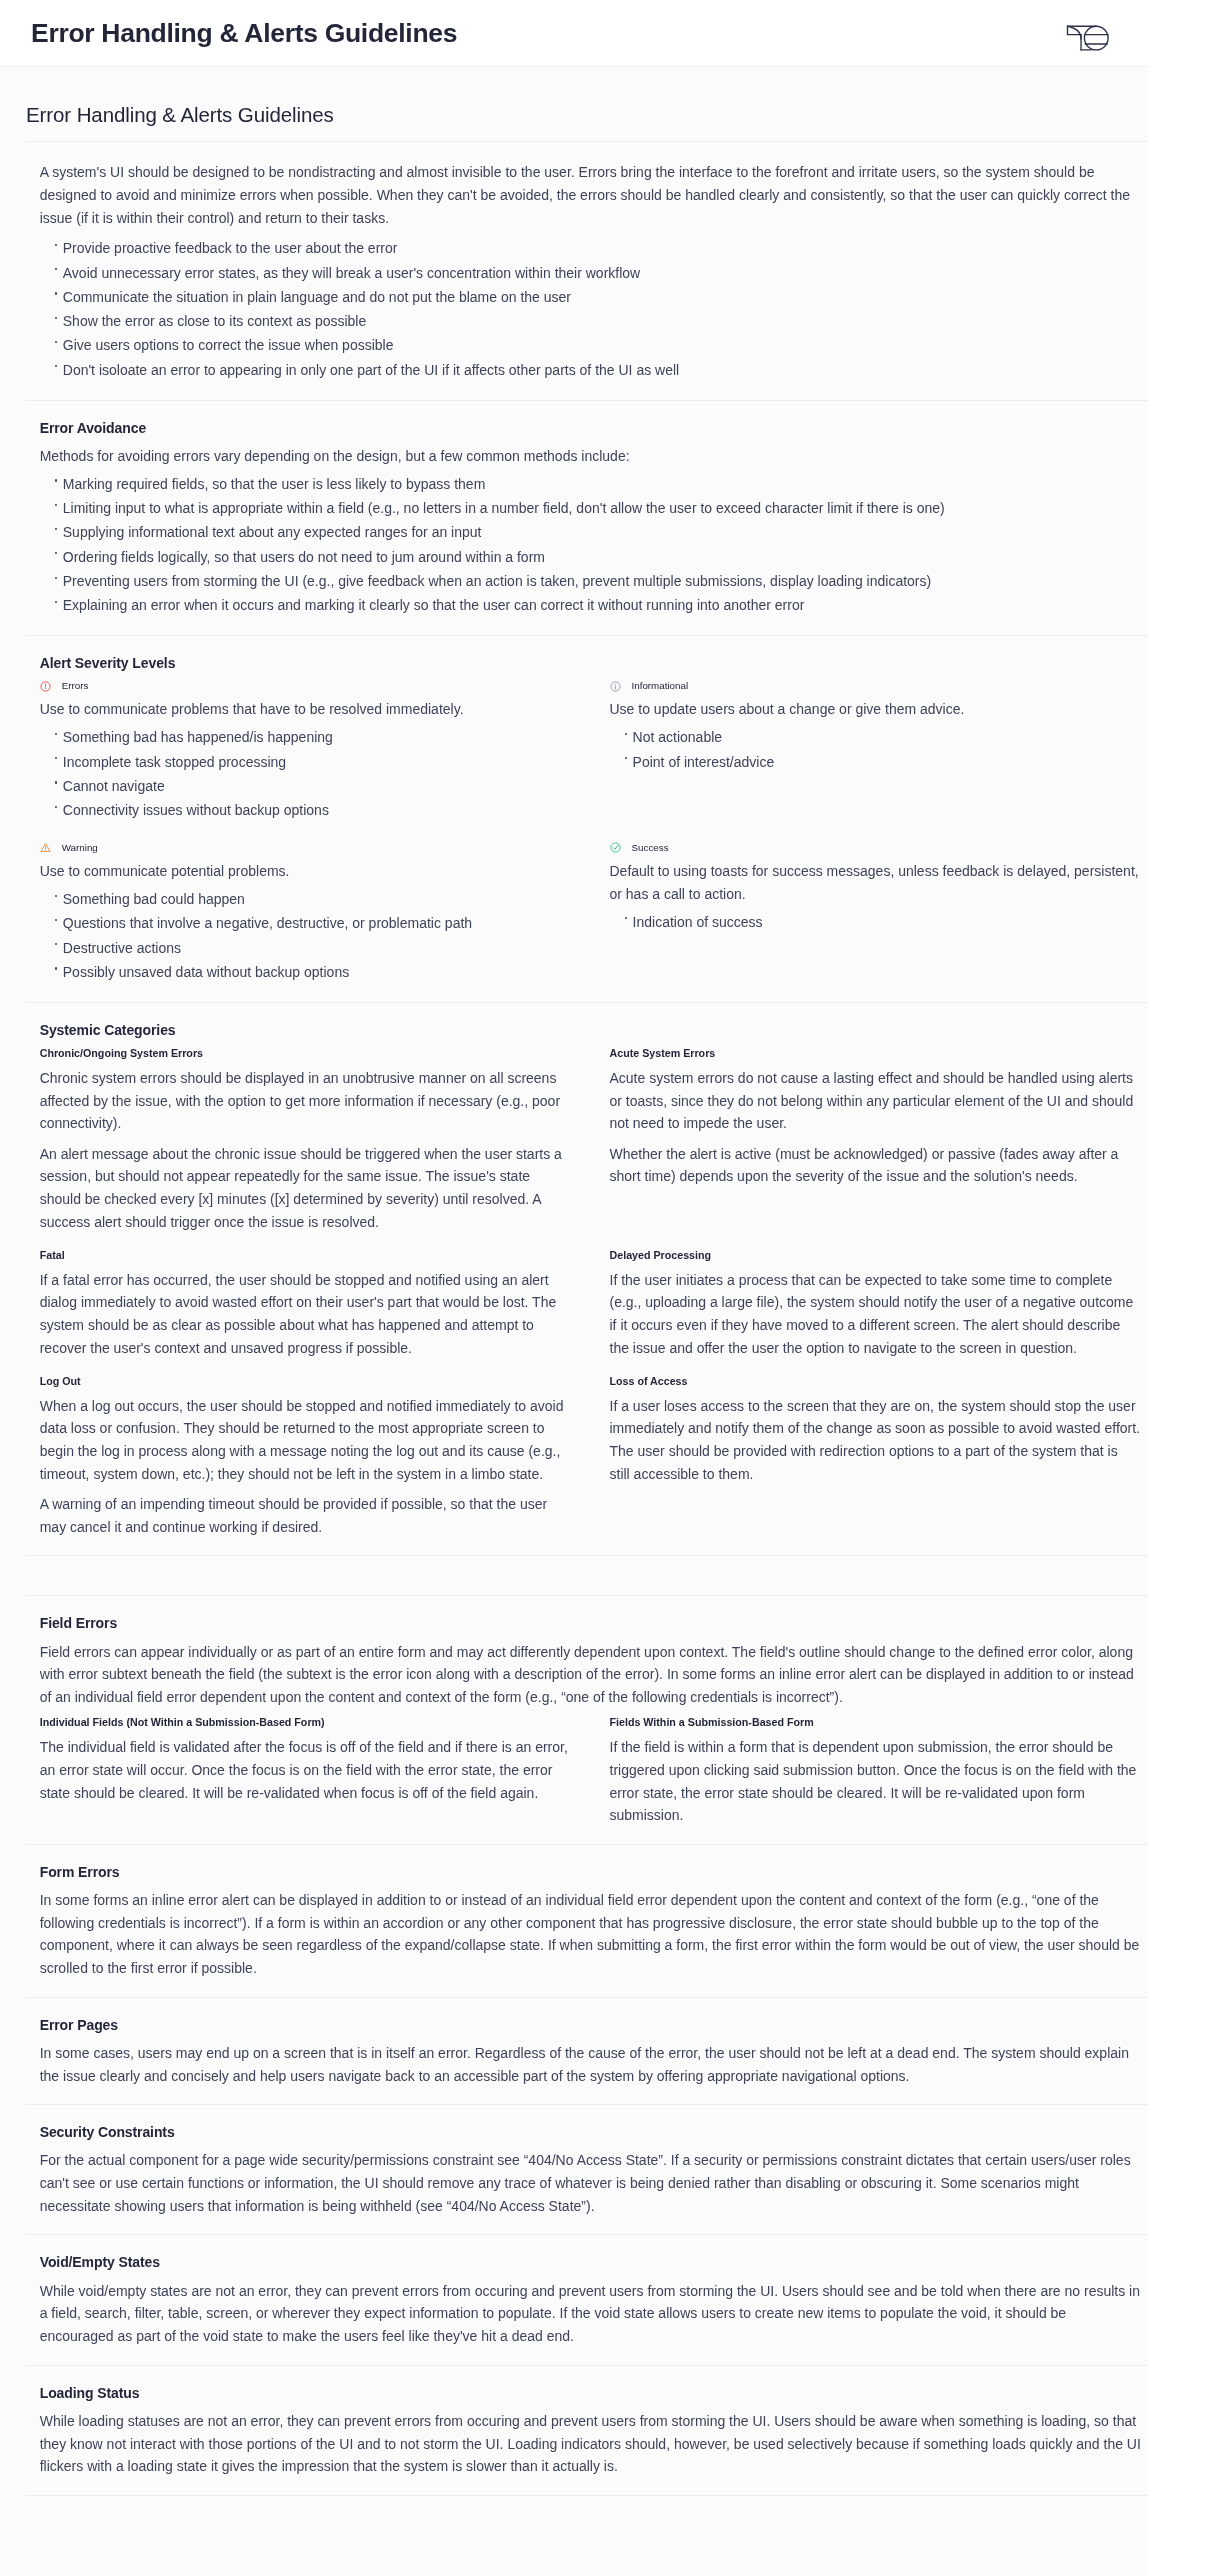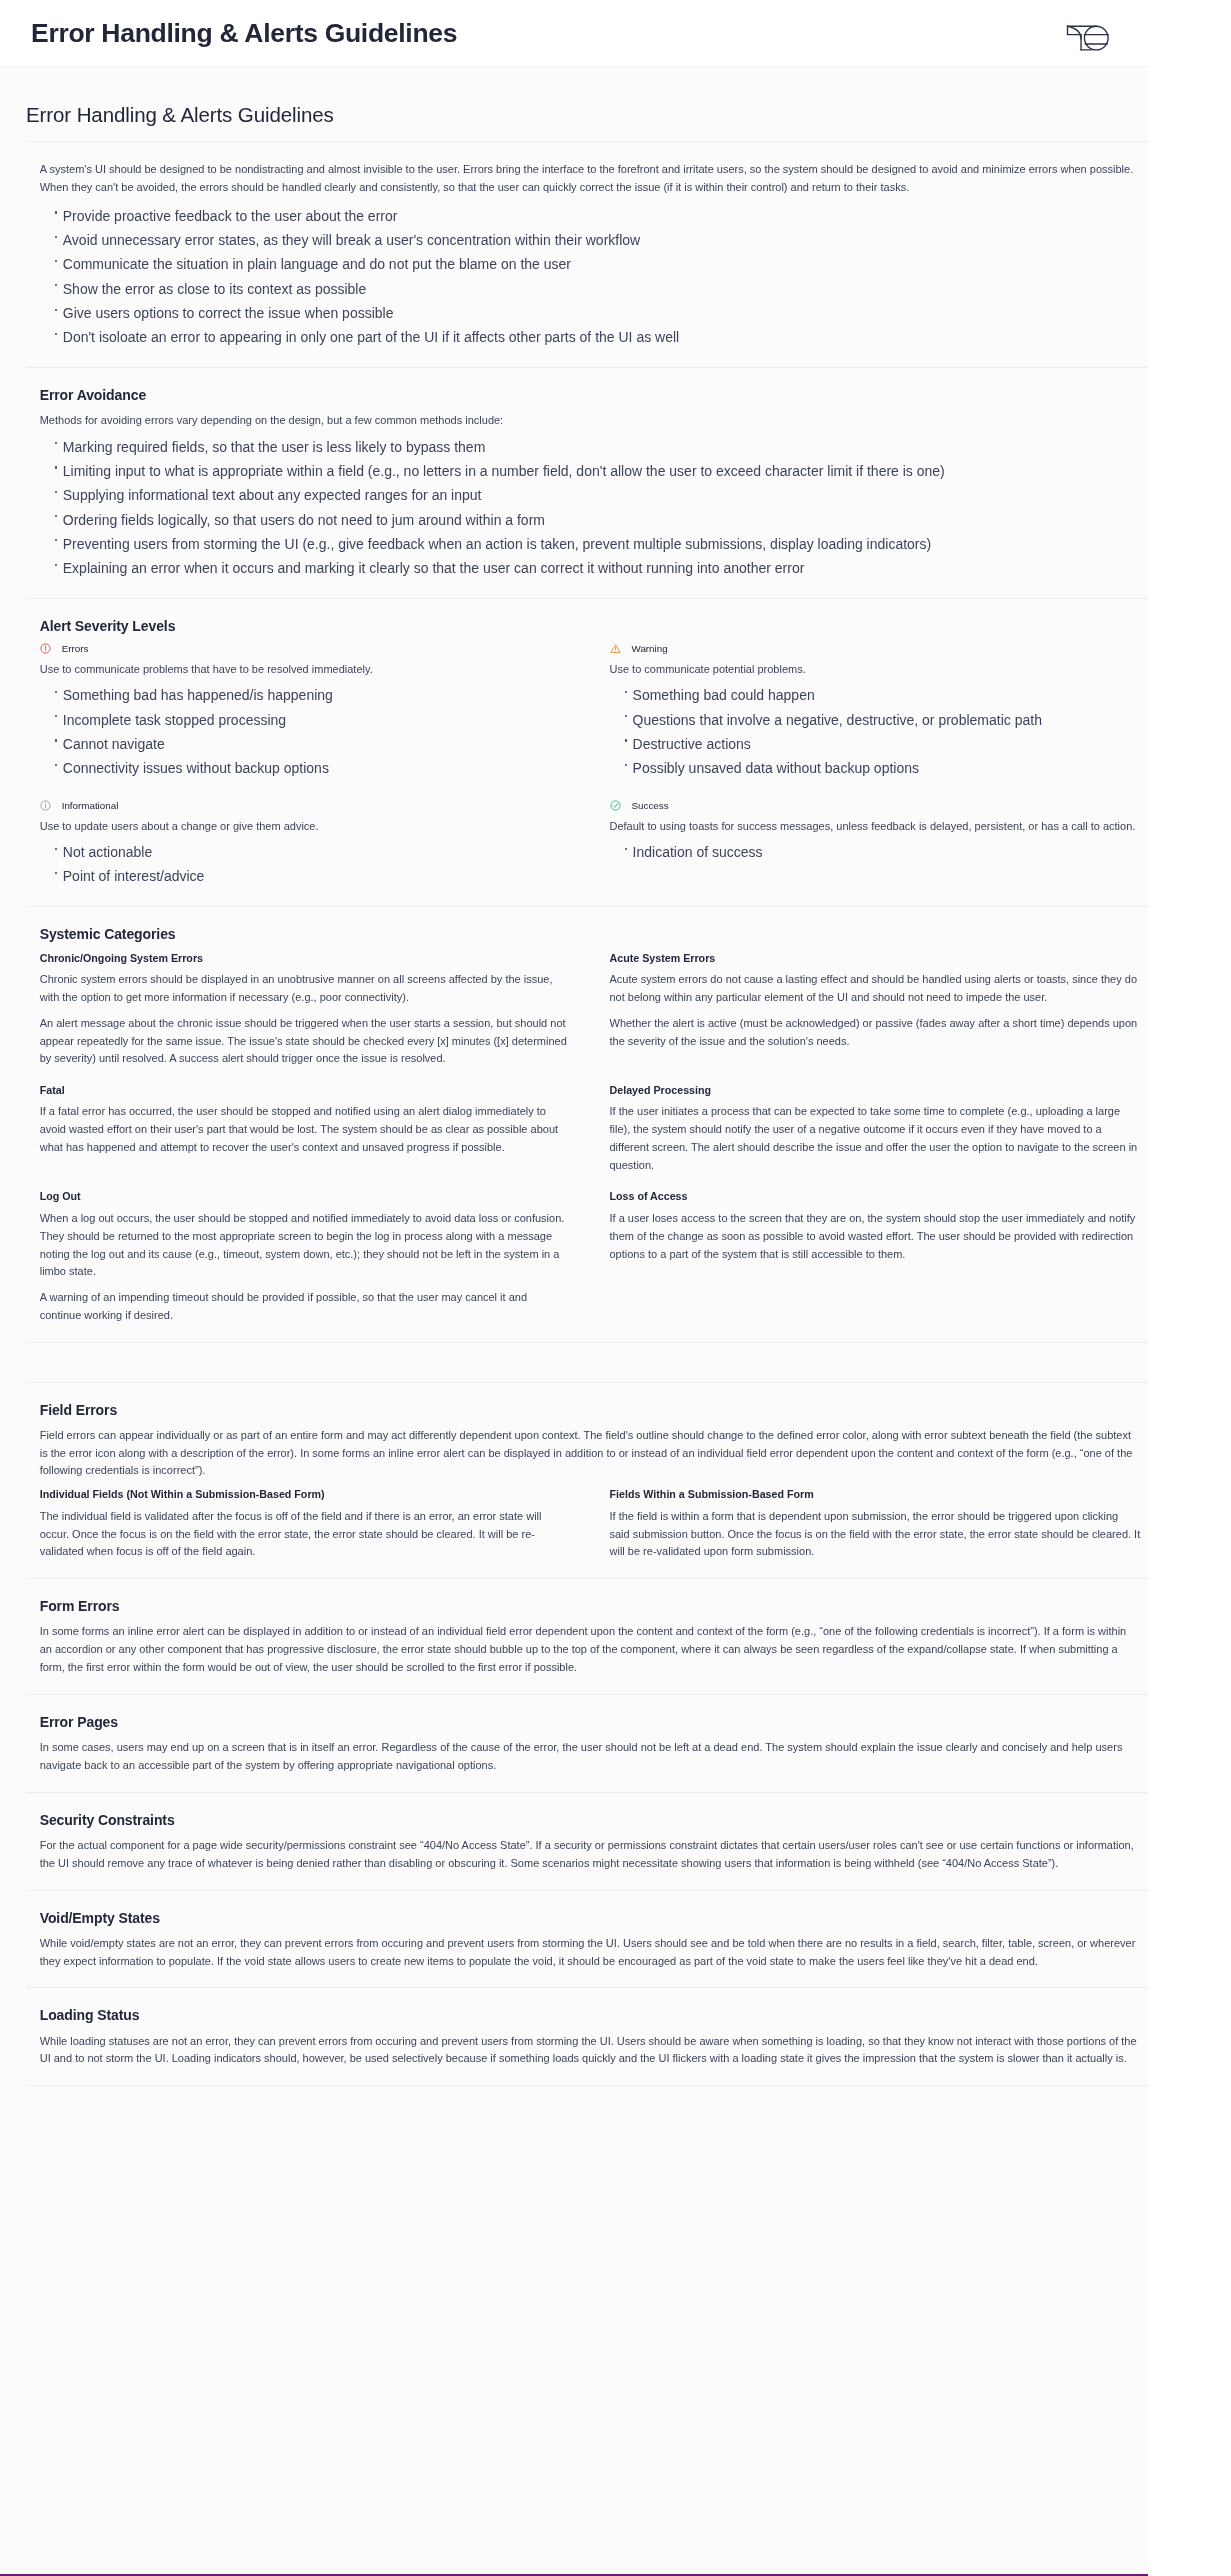--- a/index.html
+++ b/index.html
@@ -81,21 +81,21 @@
     line-height: 1.25;
   }
   .h3 {
     font-size: 10.7px;
     font-weight: bold;
     color: #232639;
     margin: 0 0 6px 0;
     line-height: 1.3;
   }
   .p {
-    font-size: 11px;
+    font-size: 14px;
     line-height: 1.62;
     color: #3d4358;
     margin: 0 0 7.7px 0;
   }
   .p.tight { margin-bottom: 0; }
   ul.bullets {
     margin: 5.1px 0 0 0;
     padding: 0 0 0 15.4px;
     list-style: none;
   }
@@ -231,58 +231,58 @@
               <li>Incomplete task stopped processing</li>
               <li>Cannot navigate</li>
               <li>Connectivity issues without backup options</li>
             </ul>
           </div>
 
           <div class="col-block">
             <div class="sev-head">
               <span>
                 <svg class="sev-icon" viewBox="0 0 20 20" fill="none" xmlns="http://www.w3.org/2000/svg">
+                  <circle cx="10" cy="10" r="8.4" stroke="#8b90a8" stroke-width="1.5"></circle>
+                  <circle cx="10" cy="6.2" r="0.95" fill="#8b90a8"></circle>
+                  <path d="M10 9.1 V14.4" stroke="#8b90a8" stroke-width="1.5" stroke-linecap="round"></path>
+                </svg>
+              </span>
+              <span class="label">Informational</span>
+            </div>
+            <p class="p tight">Use to update users about a change or give them advice.</p>
+            <ul class="bullets">
+              <li>Not actionable</li>
+              <li>Point of interest/advice</li>
+            </ul>
+          </div>
+
+          <div class="col-block">
+            <div class="sev-head">
+              <span>
+                <svg class="sev-icon" viewBox="0 0 20 20" fill="none" xmlns="http://www.w3.org/2000/svg">
                   <path d="M10 2.9 L18.4 17.1 H1.6 Z" stroke="#f08018" stroke-width="1.5" stroke-linejoin="round"></path>
                   <path d="M10 7.6 V12.1" stroke="#f08018" stroke-width="1.5" stroke-linecap="round"></path>
                   <circle cx="10" cy="14.6" r="0.9" fill="#f08018"></circle>
                 </svg>
               </span>
               <span class="label">Warning</span>
             </div>
             <p class="p tight">Use to communicate potential problems.</p>
             <ul class="bullets">
               <li>Something bad could happen</li>
               <li>Questions that involve a negative, destructive, or problematic path</li>
               <li>Destructive actions</li>
               <li>Possibly unsaved data without backup options</li>
             </ul>
           </div>
 
           <div class="col-block">
             <div class="sev-head">
               <span>
                 <svg class="sev-icon" viewBox="0 0 20 20" fill="none" xmlns="http://www.w3.org/2000/svg">
-                  <circle cx="10" cy="10" r="8.4" stroke="#8b90a8" stroke-width="1.5"></circle>
-                  <circle cx="10" cy="6.2" r="0.95" fill="#8b90a8"></circle>
-                  <path d="M10 9.1 V14.4" stroke="#8b90a8" stroke-width="1.5" stroke-linecap="round"></path>
-                </svg>
-              </span>
-              <span class="label">Informational</span>
-            </div>
-            <p class="p tight">Use to update users about a change or give them advice.</p>
-            <ul class="bullets">
-              <li>Not actionable</li>
-              <li>Point of interest/advice</li>
-            </ul>
-          </div>
-
-          <div class="col-block">
-            <div class="sev-head">
-              <span>
-                <svg class="sev-icon" viewBox="0 0 20 20" fill="none" xmlns="http://www.w3.org/2000/svg">
                   <circle cx="10" cy="10" r="8.4" stroke="#1eb980" stroke-width="1.5"></circle>
                   <path d="M5.8 10.2 L8.9 13.3 L15 5.4" stroke="#1eb980" stroke-width="1.6" stroke-linecap="round" stroke-linejoin="round"></path>
                 </svg>
               </span>
               <span class="label">Success</span>
             </div>
             <p class="p tight">Default to using toasts for success messages, unless feedback is delayed, persistent, or has a call to action.</p>
             <ul class="bullets">
               <li>Indication of success</li>
             </ul>

